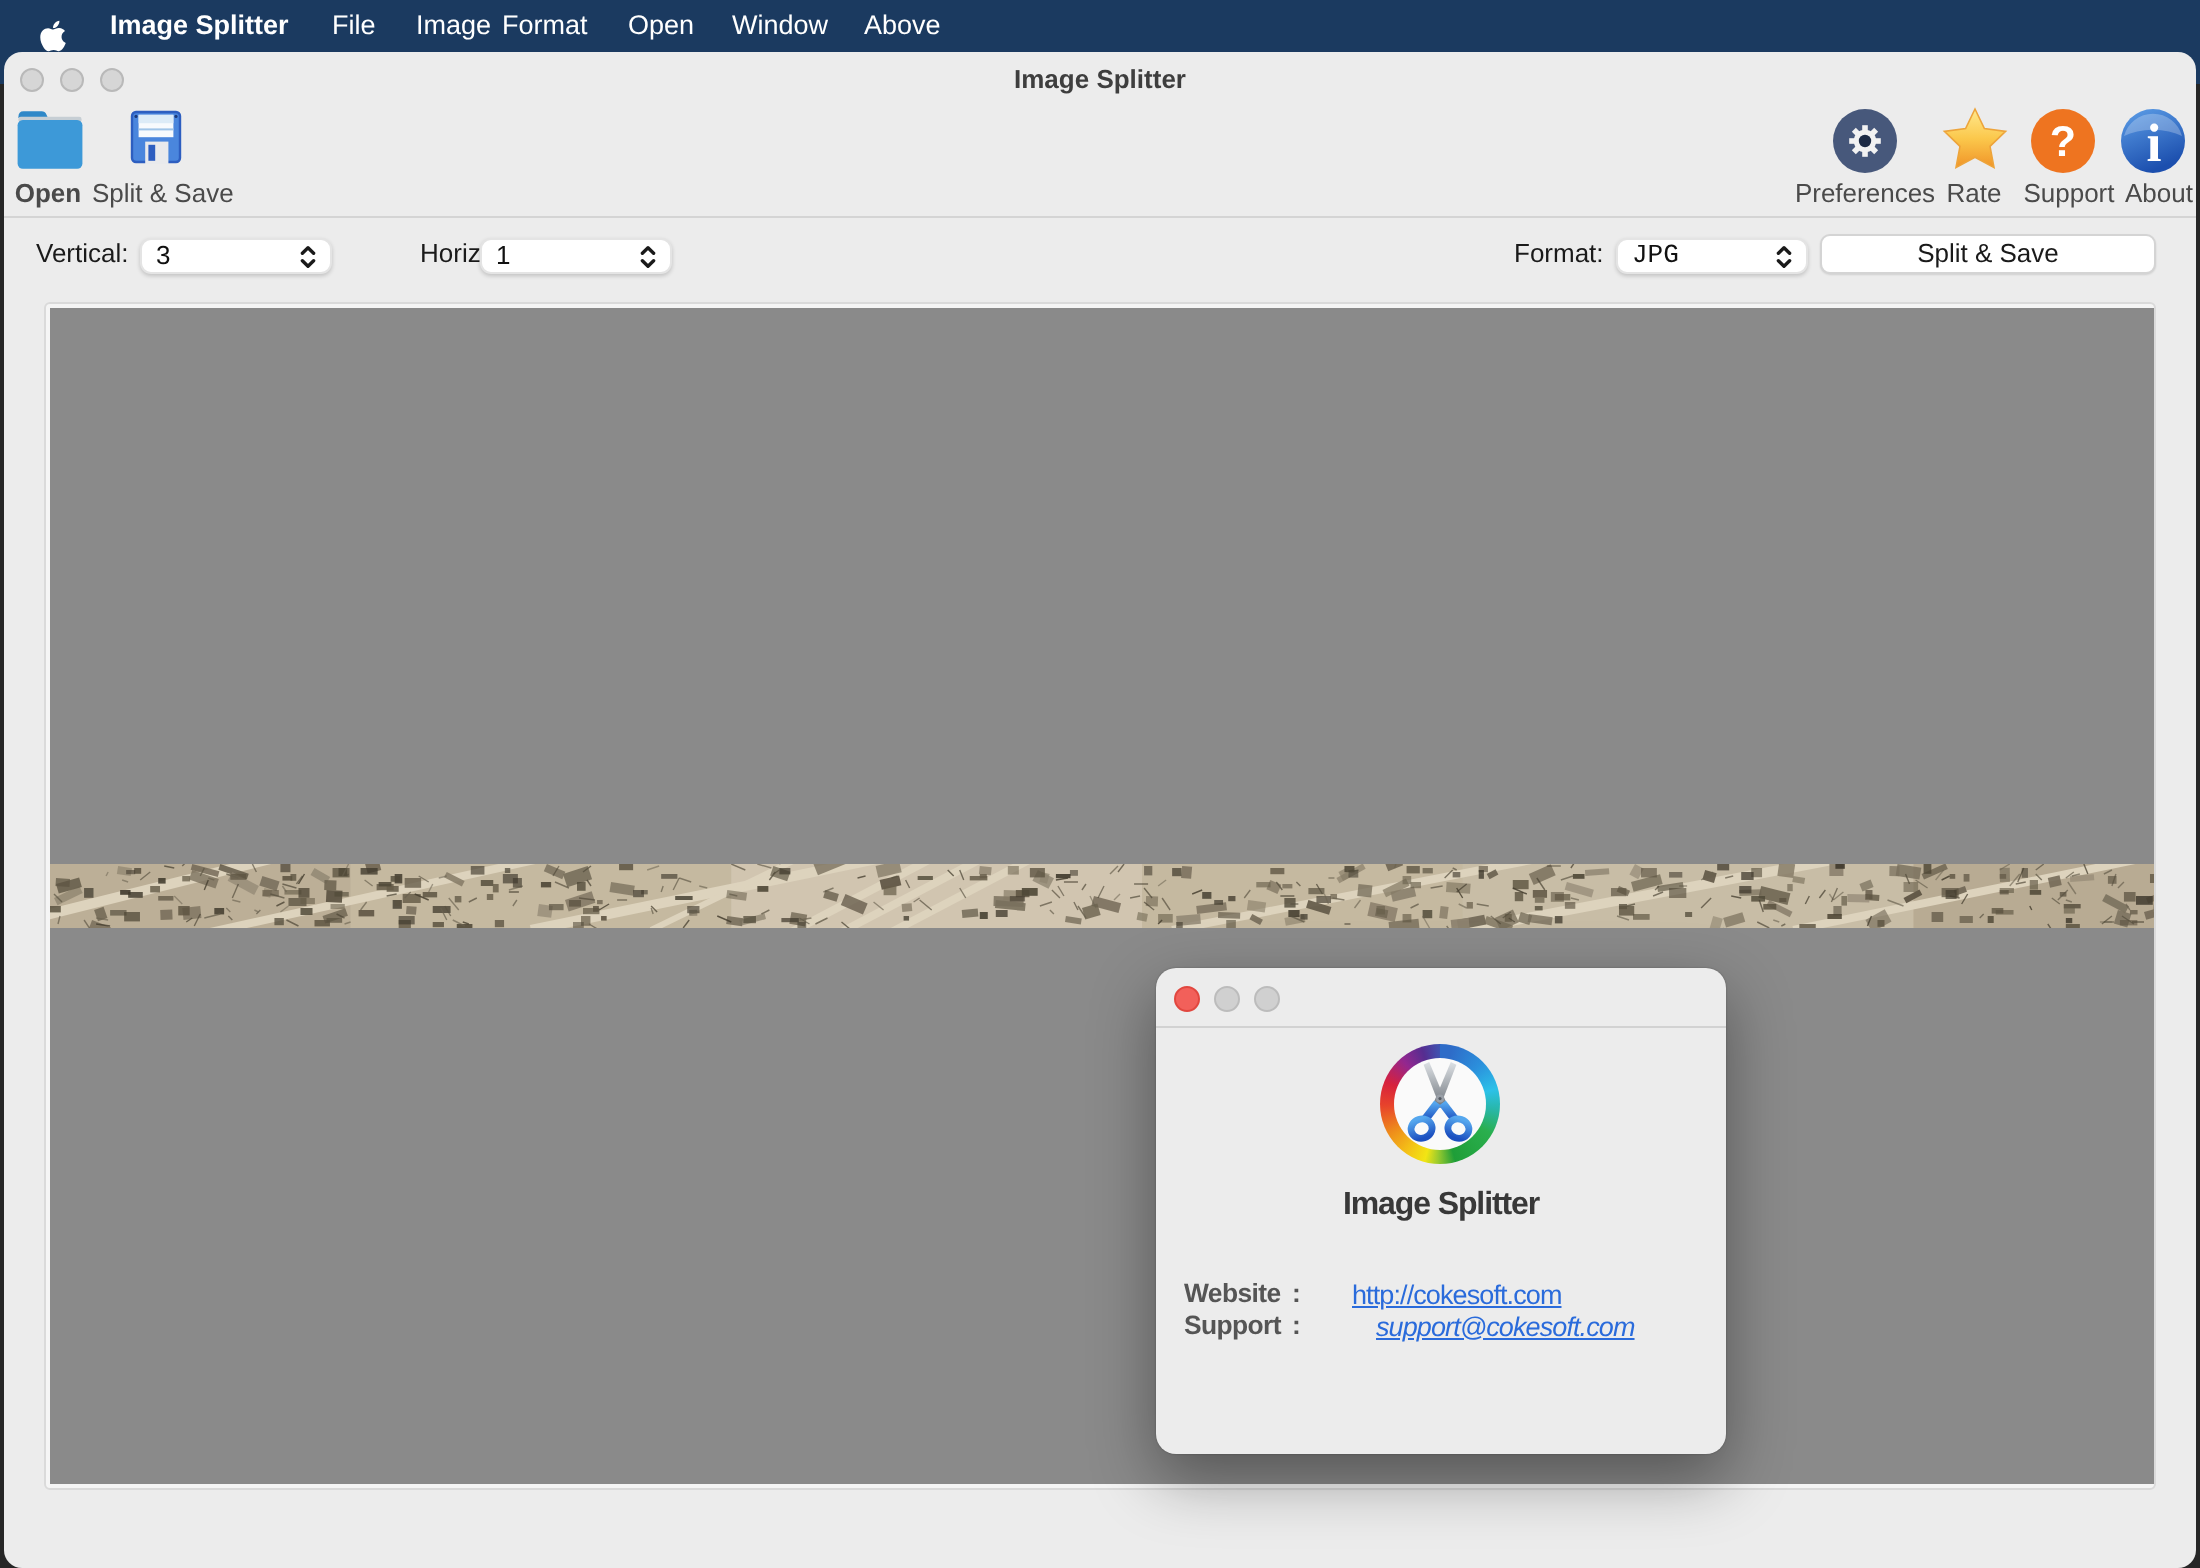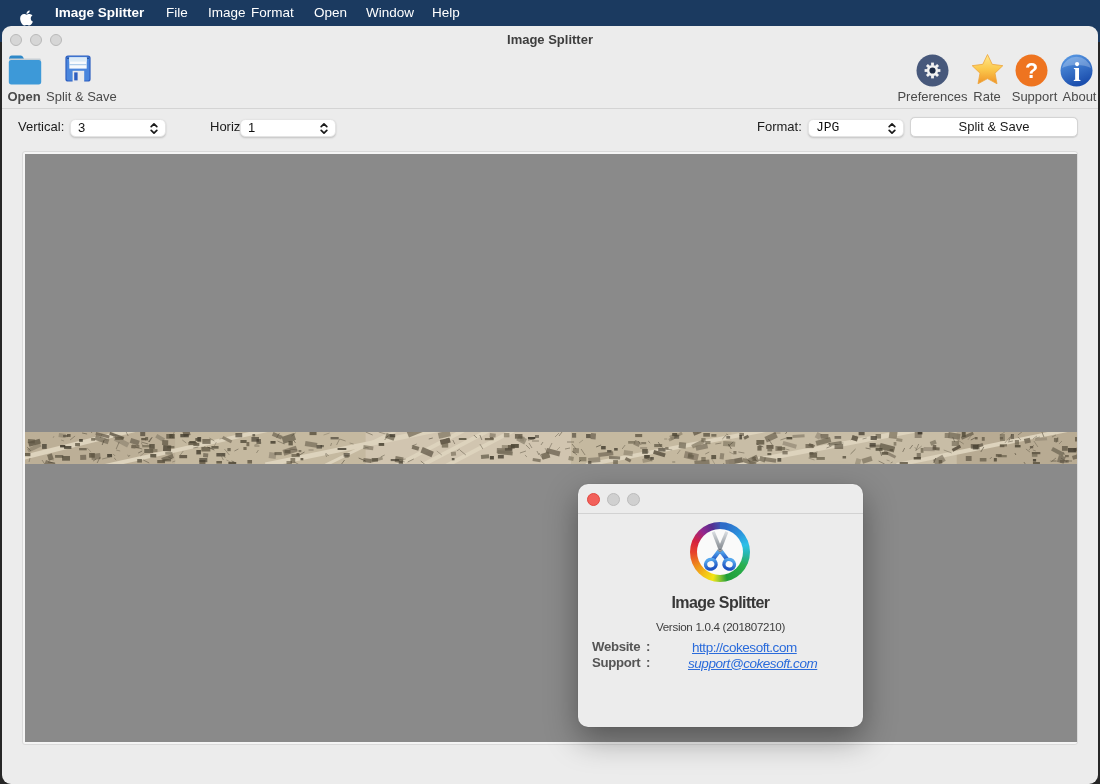--- a/index.html
+++ b/index.html
@@ -60,21 +60,21 @@
 <div class="menubar">
   <svg class="item" style="left:20px; top:5px;" width="13" height="17" viewBox="0 0 384 512">
     <path fill="#fff" d="M318.7 268.7c-.2-36.7 16.4-64.4 50-84.8-18.8-26.9-47.2-41.7-84.7-44.6-35.5-2.7-74.3 20.7-88.5 20.7-15 0-49.4-19.7-76.4-19.7C63.3 141.2 4 184.8 4 273.5q0 39.3 14.4 81.2c12.8 36.7 59 126.7 107.2 125.2 25.2-.6 43-17.9 75.8-17.9 31.8 0 48.3 17.9 76.4 17.9 48.6-.7 90.4-82.5 102.6-119.3-65.2-30.7-61.7-90-61.7-91.9zm-56.6-164.2c27.3-32.4 24.8-61.9 24-72.5-24.1 1.4-52 16.4-67.9 34.9-17.5 19.8-27.8 44.3-25.6 71.9 26.1 2 49.9-11.4 69.5-34.3z"></path>
   </svg>
   <span class="item appname" style="left:55px;">Image Splitter</span>
   <span class="item" style="left:166px;">File</span>
   <span class="item" style="left:208px;">Image</span>
   <span class="item" style="left:251px;">Format</span>
   <span class="item" style="left:314px;">Open</span>
   <span class="item" style="left:366px;">Window</span>
-  <span class="item" style="left:432px;">Help</span>
+  <span class="item" style="left:432px;">Above</span>
 </div>
 
 <div class="navybg"></div>
 <div class="window">
 
   <div class="tl gray" style="left:7.5px; top:8px;"></div>
   <div class="tl gray" style="left:27.5px; top:8px;"></div>
   <div class="tl gray" style="left:47.5px; top:8px;"></div>
   <div class="wtitle">Image Splitter</div>
 
@@ -717,25 +717,24 @@
         <polygon points="31.2,3.4 28.4,2.0 19.4,23.4 22.8,25.0" fill="url(#blade)"></polygon>
         <path d="M21.8 22.5 L15.2 31.2" stroke="url(#hndl)" stroke-width="4.2" fill="none"></path>
         <path d="M24.2 22.5 L30.8 31.2" stroke="url(#hndl)" stroke-width="4.2" fill="none"></path>
         <ellipse cx="13.8" cy="35.3" rx="5.3" ry="4.8" fill="none" stroke="url(#hndl)" stroke-width="3.4" transform="rotate(-18 13.8 35.3)"></ellipse>
         <ellipse cx="32.2" cy="35.3" rx="5.3" ry="4.8" fill="none" stroke="url(#hndl)" stroke-width="3.4" transform="rotate(18 32.2 35.3)"></ellipse>
         <circle cx="23" cy="20.3" r="2.0" fill="#9aa0a8"></circle>
         <circle cx="23" cy="20.3" r="0.8" fill="#565c64"></circle>
       </svg>
     </div>
     <div class="dtitle">Image Splitter</div>
-    <div class="dversion">Version 1.0.4 (201807210)</div>
     <div class="drow" style="top:155px;">
         <span class="lbl" style="left:14px;">Website</span>
         <span class="lbl" style="left:68px;">:</span>
-        <span class="lnk" style="left:98px;margin-left:16px;">http://cokesoft.com</span>
+        <span class="lnk" style="left:98px;">http://cokesoft.com</span>
       </div>
     <div class="drow" style="top:171px;">
         <span class="lbl" style="left:14px;">Support</span>
         <span class="lbl" style="left:68px;">:</span>
         <span class="lnk" style="left:110px;font-style:italic;">support@cokesoft.com</span>
       </div>
   </div>
 </div>
 
 </body></html>

